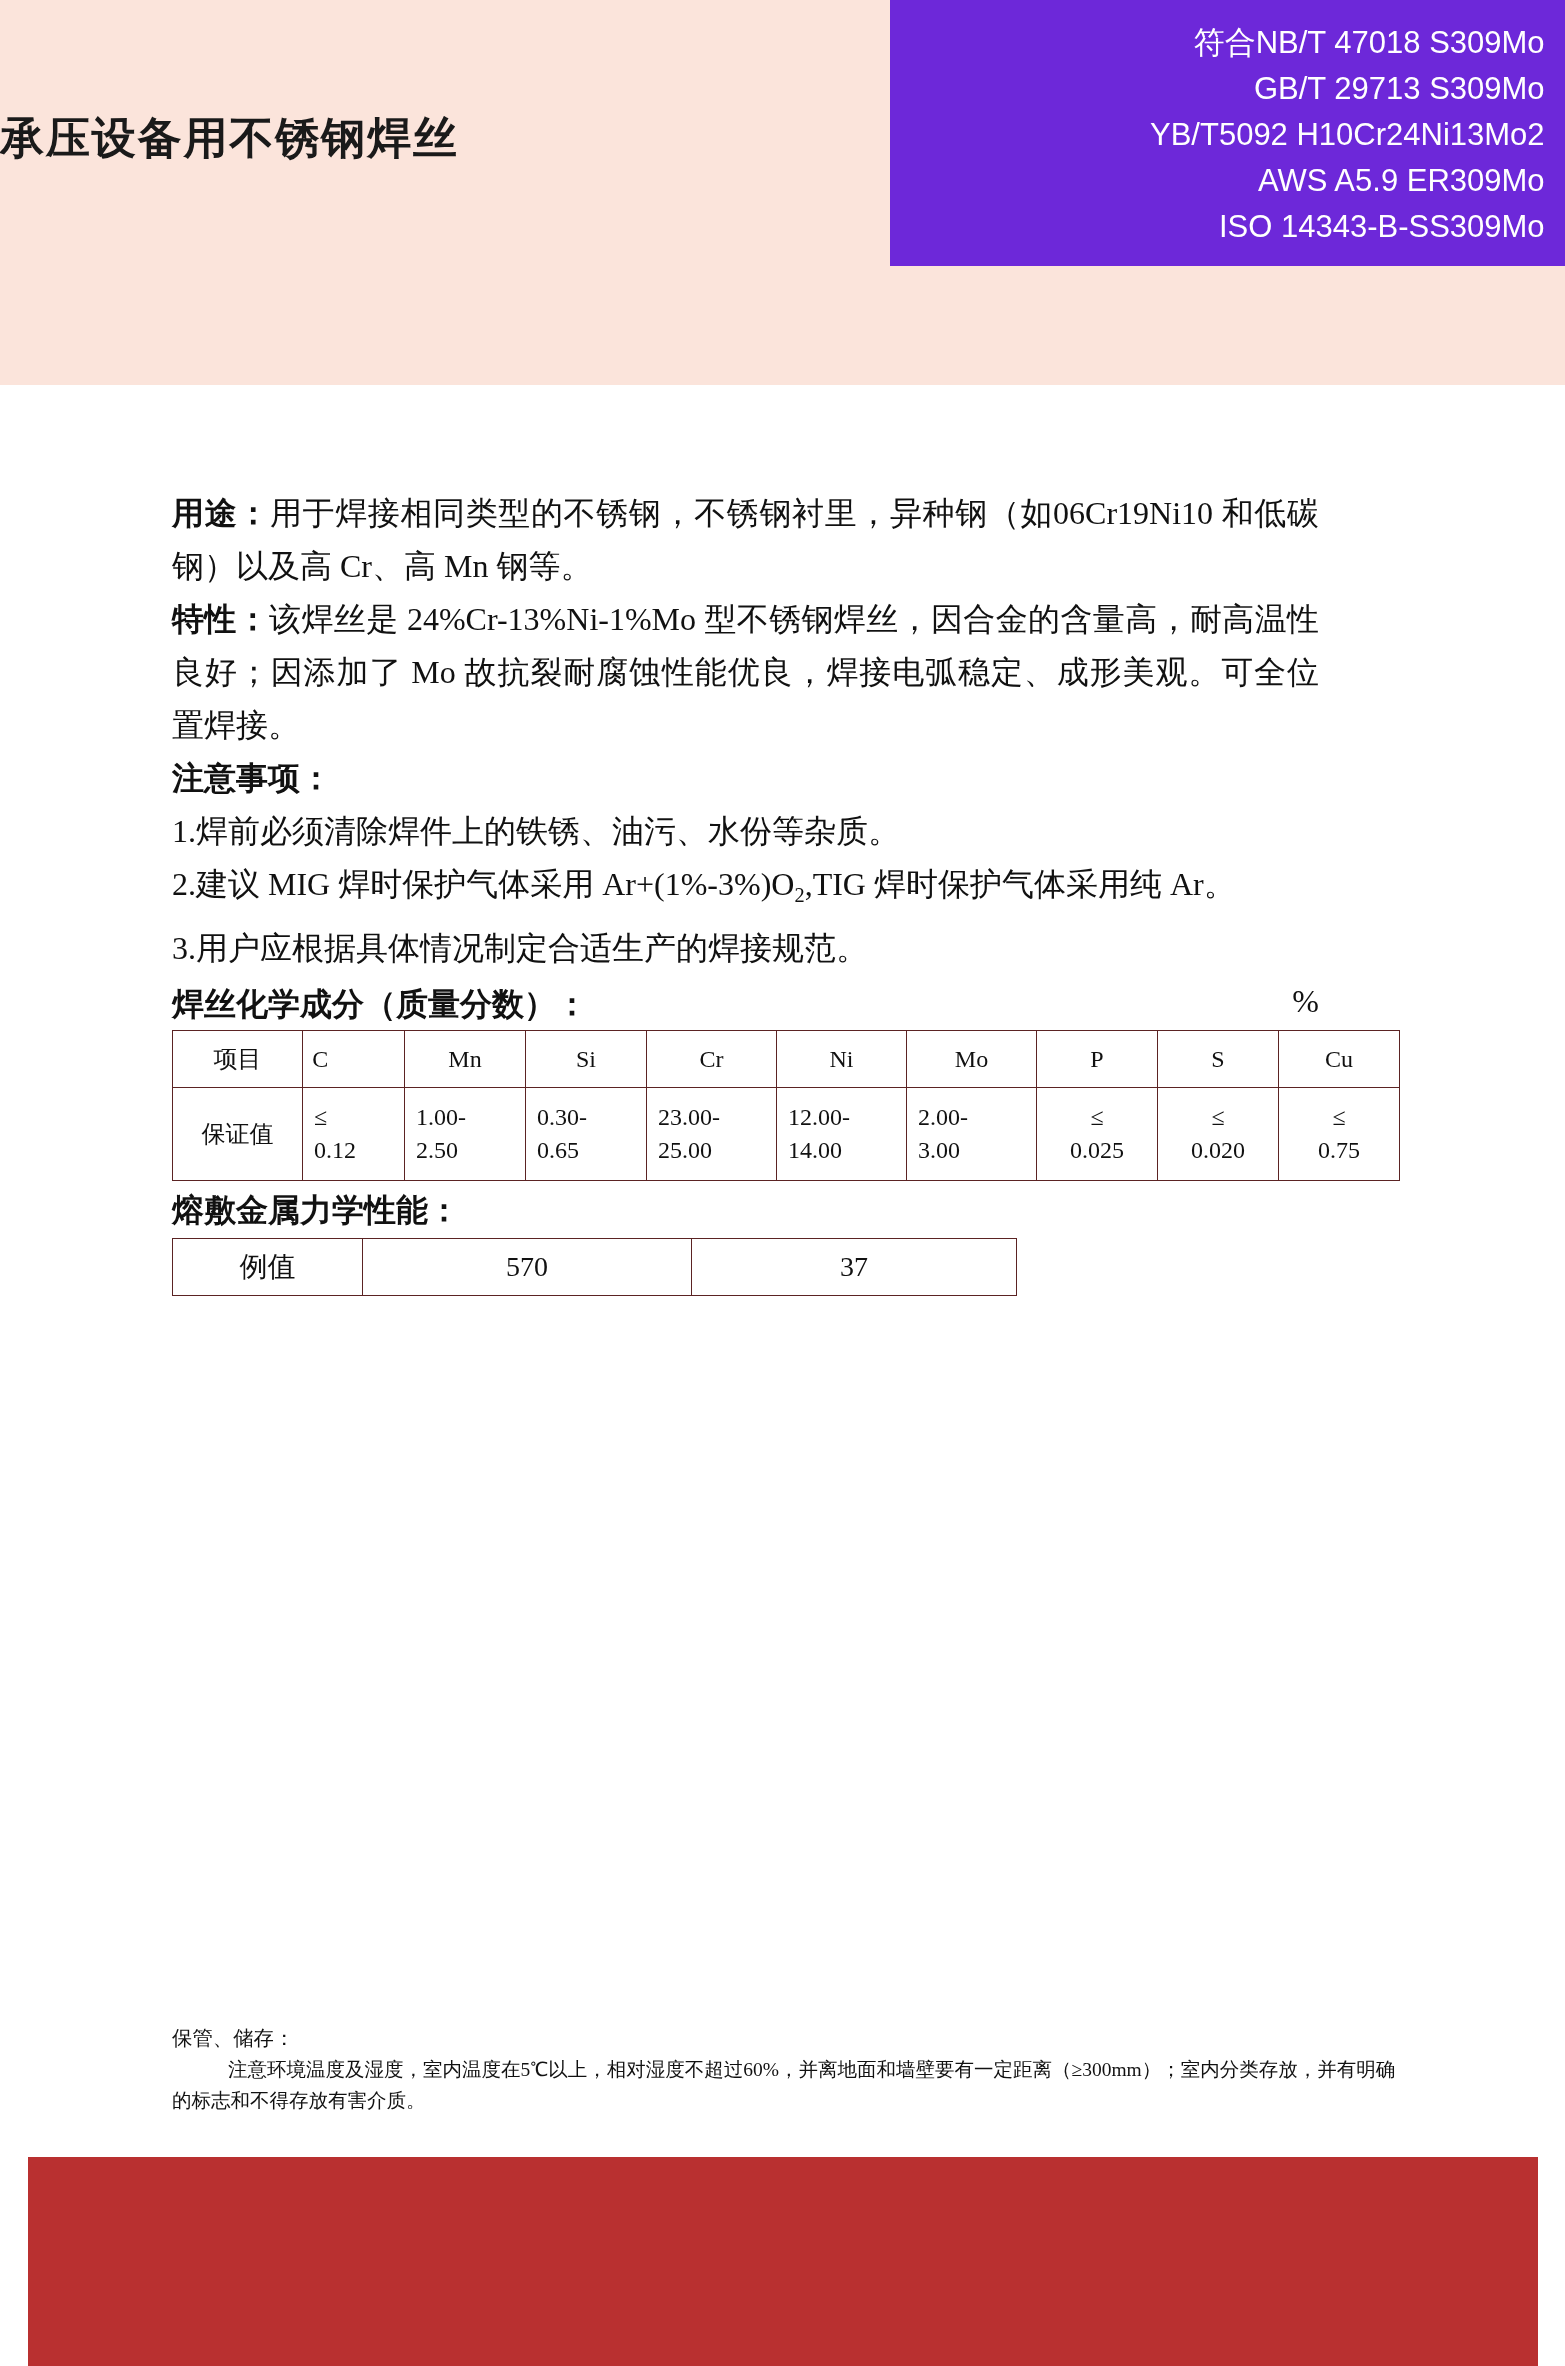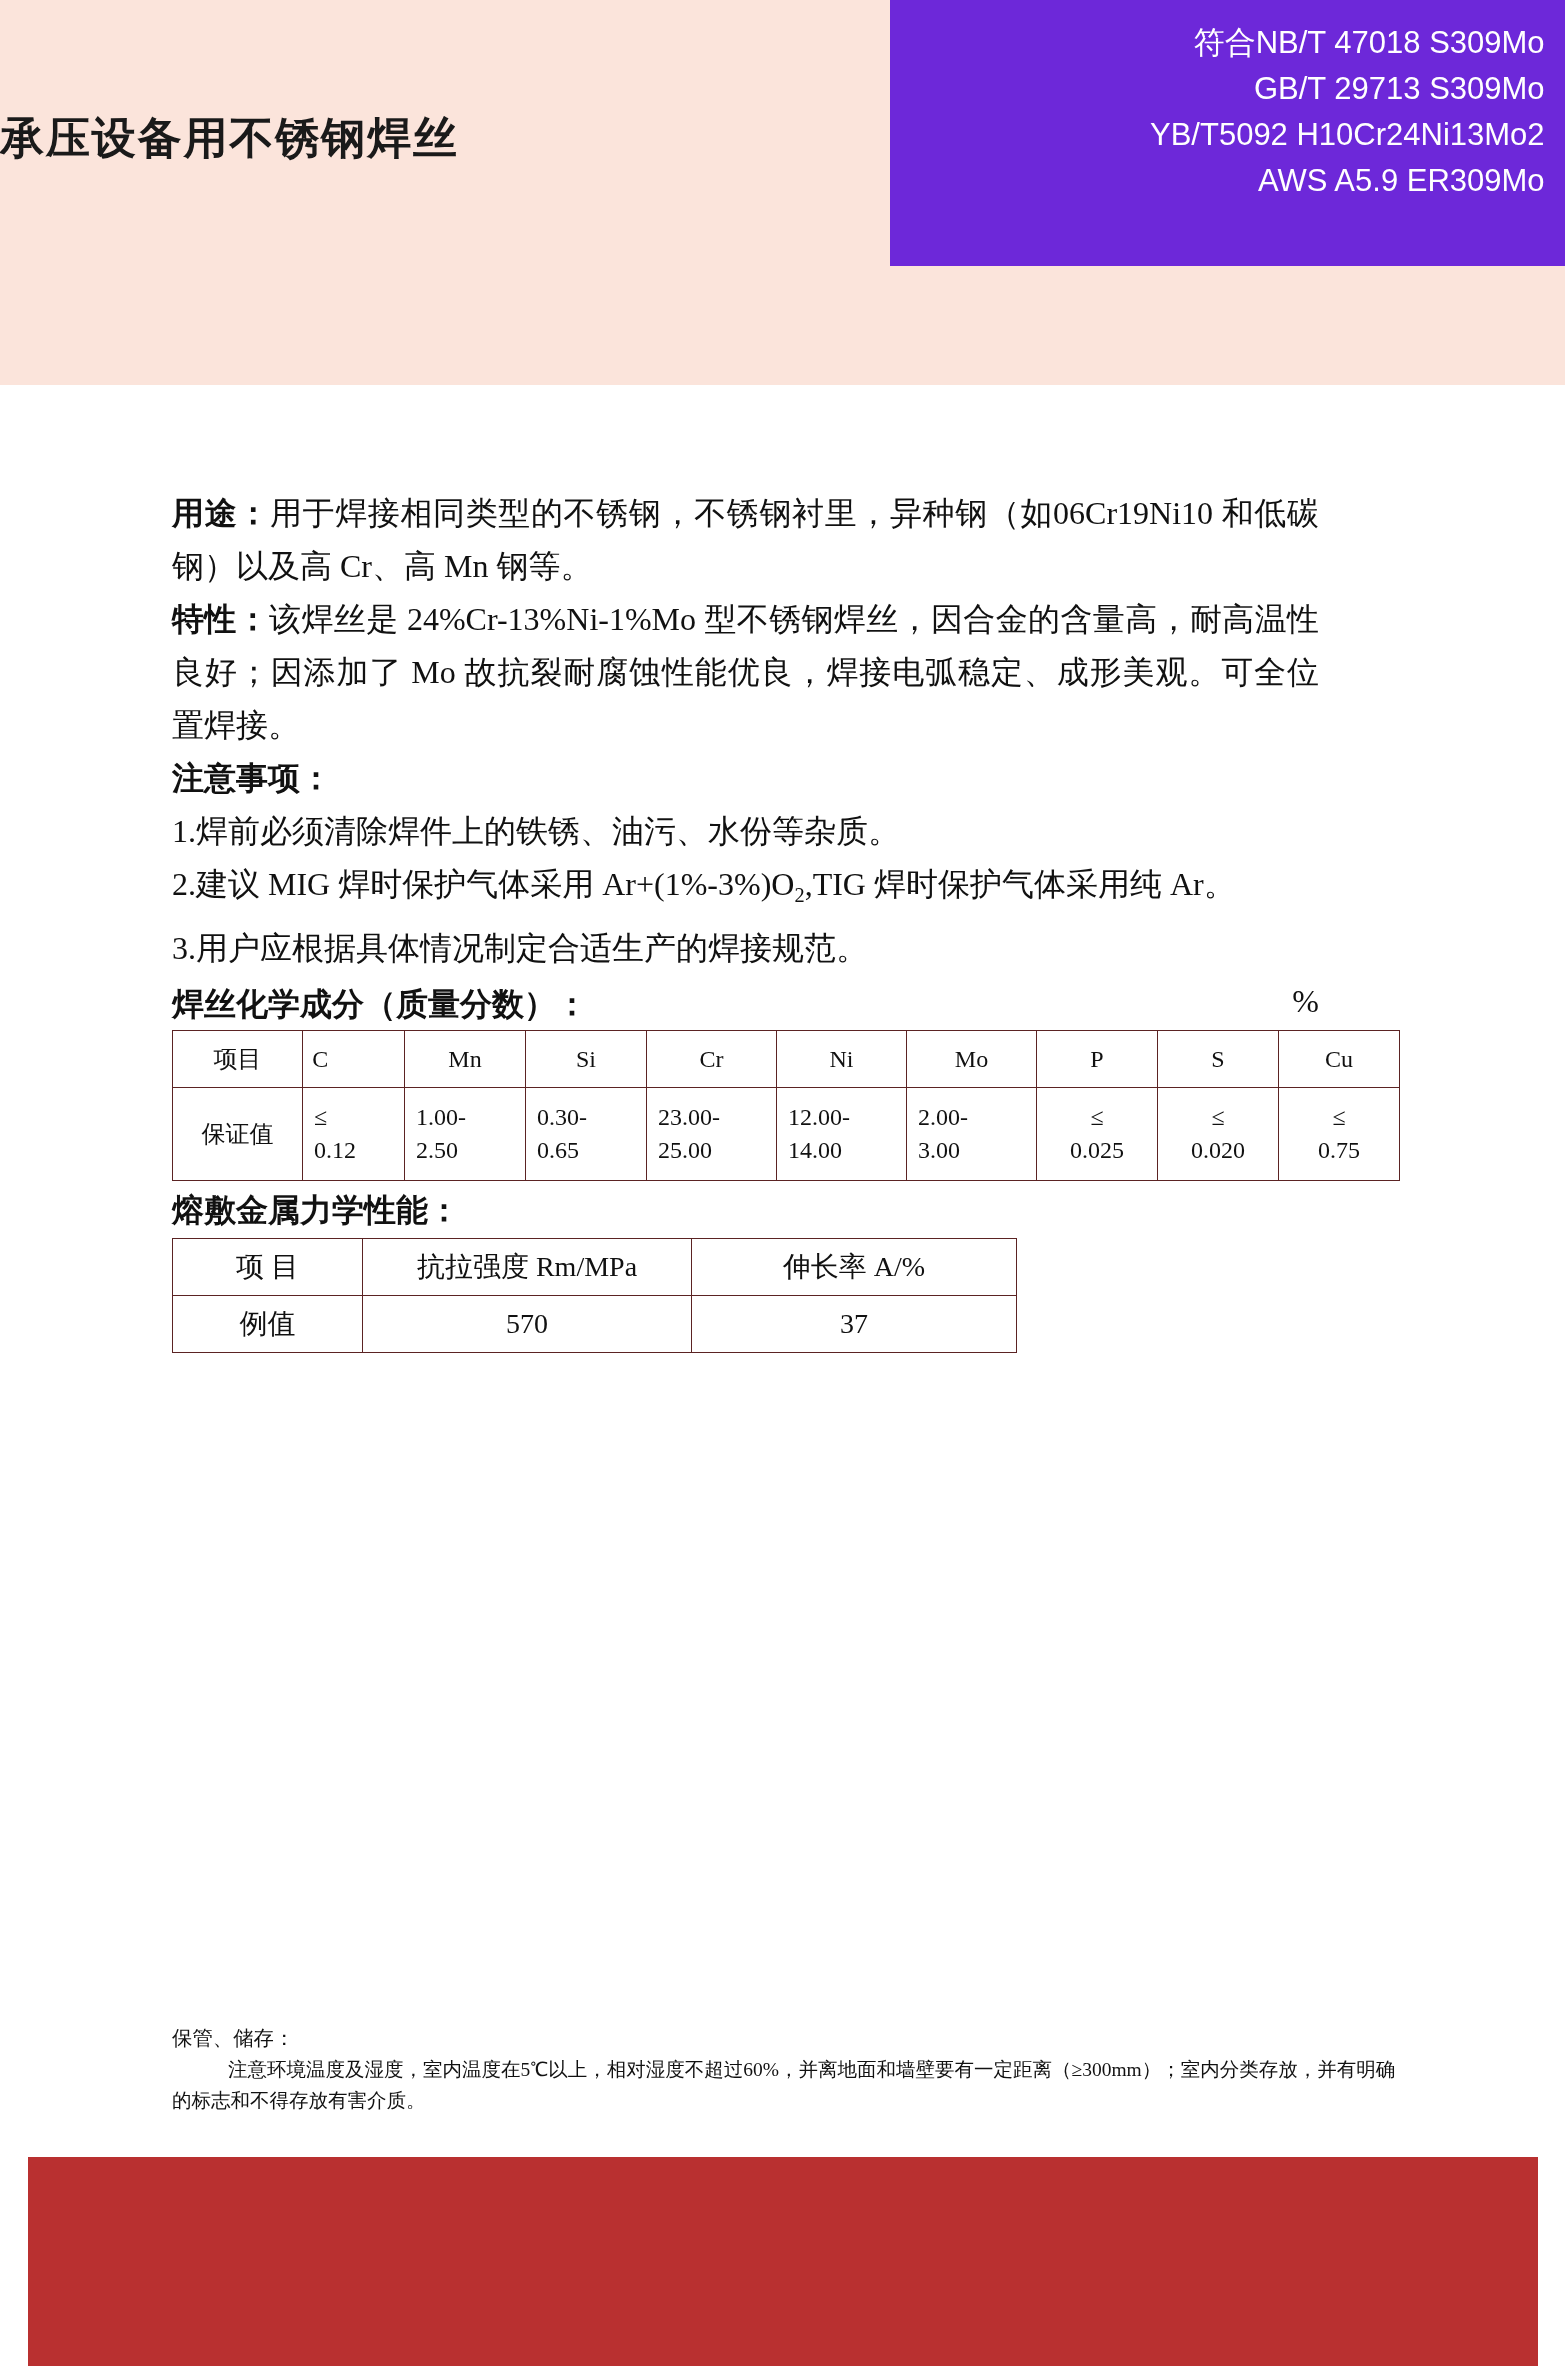--- a/index.html
+++ b/index.html
@@ -187,20 +187,21 @@
 </head>
 <body>
 
 <div class="header">
   <div class="header-title">承压设备用不锈钢焊丝</div>
   <div class="std-box">
     <div class="std-line">符合NB/T 47018 S309Mo</div>
     <div class="std-line">GB/T 29713 S309Mo</div>
     <div class="std-line">YB/T5092  H10Cr24Ni13Mo2</div>
     <div class="std-line">AWS A5.9  ER309Mo</div>
+    <div class="std-line">ISO 14343-B-SS309Mo</div>
   </div>
 </div>
 
 <div class="content">
 
   <div class="para-block first-para">
     <p class="para"><span class="lead">用途：</span><span>用于焊接相同类型的不锈钢，不锈钢衬里，异种钢（如06Cr19Ni10 和低碳钢）以及高 Cr、高 Mn 钢等。</span></p>
   </div>
 
   <div class="para-block">
@@ -292,25 +293,20 @@
   <div class="sec-title">熔敷金属力学性能：</div>
 
   <div class="tbl-wrap">
     <table class="mech">
       <colgroup>
         <col style="width:190px">
         <col style="width:329px">
         <col style="width:325px">
       </colgroup>
       <tbody>
-          <tr>
-        <td>项  目</td>
-        <td>抗拉强度 Rm/MPa</td>
-        <td>伸长率 A/%</td>
-      </tr>
       <tr>
         <td>例值</td>
         <td>570</td>
         <td>37</td>
       </tr>
     </tbody>
       </table>
   </div>
 
 </div>

